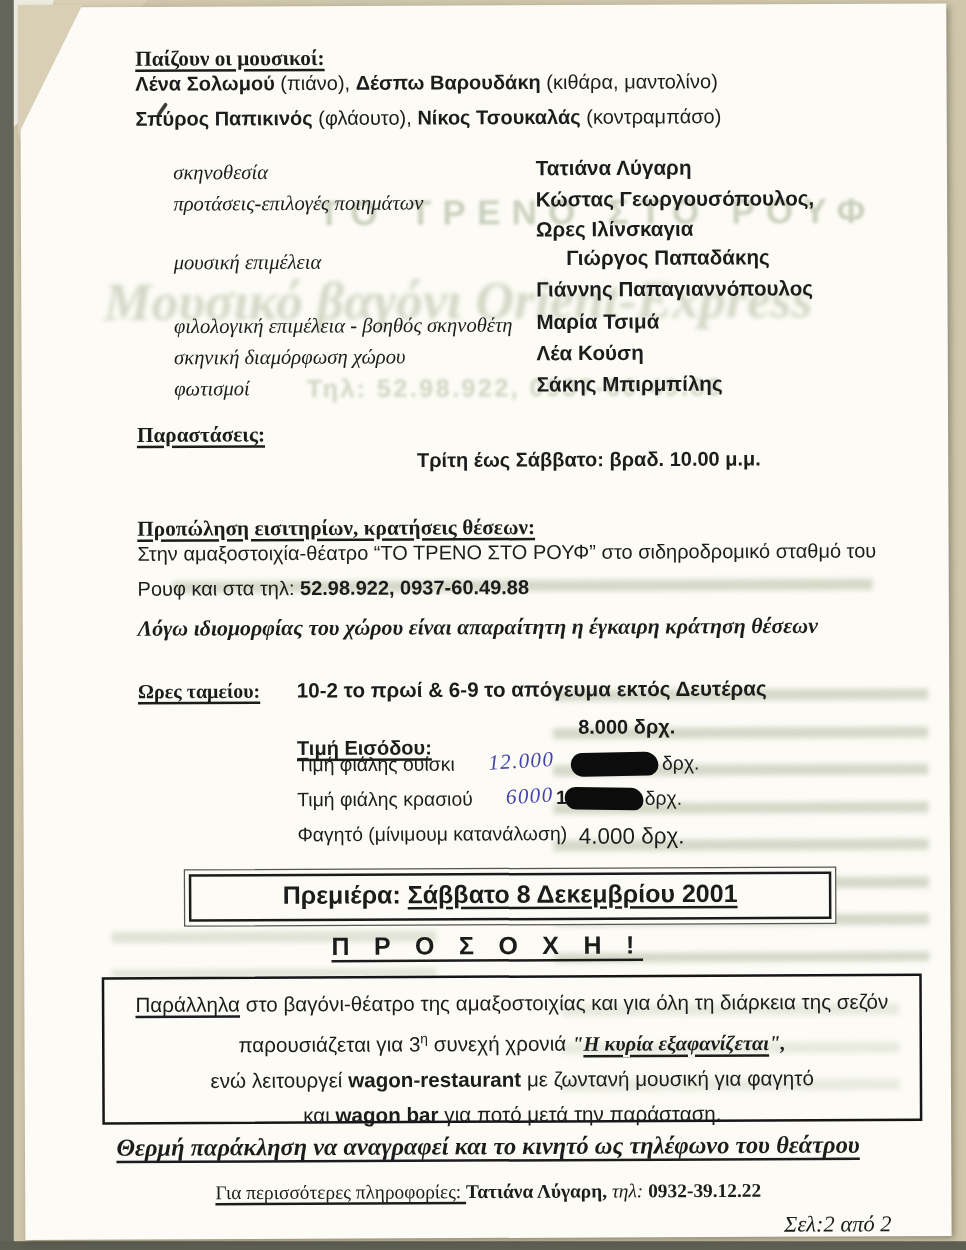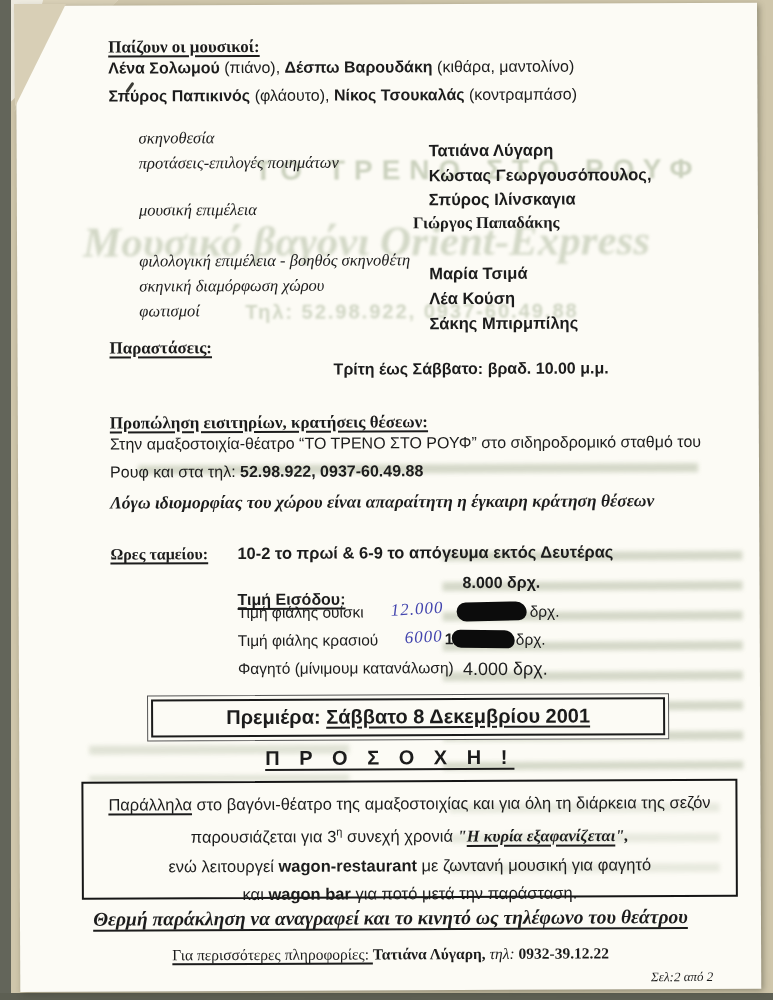--- a/index.html
+++ b/index.html
@@ -43,41 +43,41 @@
   
   .serif{font-family:"Liberation Serif",serif;}
   .b{font-weight:bold;}
   .i{font-style:italic;}
   .u{text-decoration:underline;text-decoration-thickness:1.5px;text-underline-offset:3px;}
   .h-serif{font-family:"Liberation Serif",serif;font-weight:bold;font-size:17px;
     text-decoration:underline;text-decoration-thickness:1.6px;text-underline-offset:3px;}
   .sans16{font-size:16px;}
   .nowrap{white-space:nowrap;}
   .credit-label{font-family:"Liberation Serif",serif;font-style:italic;font-size:16.5px;}
-  .credit-name{font-weight:bold;font-size:16.5px;margin-top:15px;}
+  .credit-name{font-weight:bold;font-size:16.5px;}
   
   .premiere-outer{left:128px;top:690px;width:522px;border:1px solid #555;padding:3px;background:var(--paper);}
   .premiere-inner{border:2px solid #1b1b1b;text-align:center;padding:5px 0 6px;font-size:20px;font-weight:bold;}
   
   .attn-title{left:0;top:742px;width:741px;text-align:center;font-size:20px;font-weight:bold;
     letter-spacing:7px;}
   .attn-title span{text-decoration:underline;text-decoration-thickness:2px;text-underline-offset:4px;}
   .attn-box{left:62px;top:776px;width:656px;height:118px;border:2px solid #161616;
     background:transparent;text-align:center;font-size:16.5px;padding-top:7px;line-height:28px;}
   .redact{display:inline-block;background:#0c0c0c;border-radius:9px 11px 8px 10px;
     vertical-align:-4px;}
   .hand{font-family:"Liberation Serif",serif;font-style:italic;color:var(--hand);
     font-size:17px;letter-spacing:1px;transform:rotate(-3deg);}
   .footer-request{left:0;top:903px;width:741px;text-align:center;
     font-family:"Liberation Serif",serif;font-weight:bold;font-style:italic;font-size:19.5px;}
   .footer-request span{text-decoration:underline;text-decoration-thickness:1.8px;text-underline-offset:4px;}
   .footer-info{left:0;top:941px;width:741px;text-align:center;
     font-family:"Liberation Serif",serif;font-size:15.5px;}
   .page-num{right:48px;top:966px;font-family:"Liberation Serif",serif;
-    font-style:italic;font-size:13px;}
+    font-style:italic;font-size:18px;}
 </style>
 </head>
 <body>
 
 <div class="abs corner-lift"></div>
 <div class="abs corner-band"></div>
 <div class="abs scan-strip-left"></div>
 <div class="abs scan-strip-bottom"></div>
 
 <div class="abs page">
@@ -98,24 +98,25 @@
   </div>
   <div class="abs sans16 nowrap" style="left:92px;top:82px;">
     <span class="b">Σπύρος Παπικινός</span><span> (φλάουτο), </span><span class="b">Νίκος Τσουκαλάς</span><span> (κοντραμπάσο)</span>
   </div>
 
   <div class="abs credit-label" style="left:122px;top:123px;">σκηνοθεσία</div>
   <div class="abs credit-name" style="left:412px;top:122px;">Τατιάνα Λύγαρη</div>
 
   <div class="abs credit-label" style="left:122px;top:148px;">προτάσεις-επιλογές ποιημάτων</div>
   <div class="abs credit-name" style="left:412px;top:147px;">Κώστας Γεωργουσόπουλος,</div>
-  <div class="abs credit-name" style="left:412px;top:171px;">Σπύρος Ιλίνσκαγια</div>
+  <div class="abs credit-name" style="left:412px;top:171px;">Ωρες Ιλίνσκαγια</div>
 
   <div class="abs credit-label" style="left:122px;top:195px;">μουσική επιμέλεια</div>
-  <div class="abs credit-name" style="left:396px;top:194px;font-family:Liberation Serif, serif;">Γιώργος Παπαδάκης</div>
+  <div class="abs credit-name" style="left:436px;top:194px;">Γιώργος Παπαδάκης</div>
+  <div class="abs credit-name" style="left:412px;top:219px;">Γιάννης Παπαγιαννόπουλος</div>
 
   <div class="abs credit-label" style="left:122px;top:246px;">φιλολογική επιμέλεια - βοηθός σκηνοθέτη</div>
   <div class="abs credit-name" style="left:412px;top:245px;">Μαρία Τσιμά</div>
 
   <div class="abs credit-label" style="left:122px;top:271px;">σκηνική διαμόρφωση χώρου</div>
   <div class="abs credit-name" style="left:412px;top:270px;">Λέα Κούση</div>
 
   <div class="abs credit-label" style="left:122px;top:296px;">φωτισμοί</div>
   <div class="abs credit-name" style="left:412px;top:295px;">Σάκης Μπιρμπίλης</div>
 

